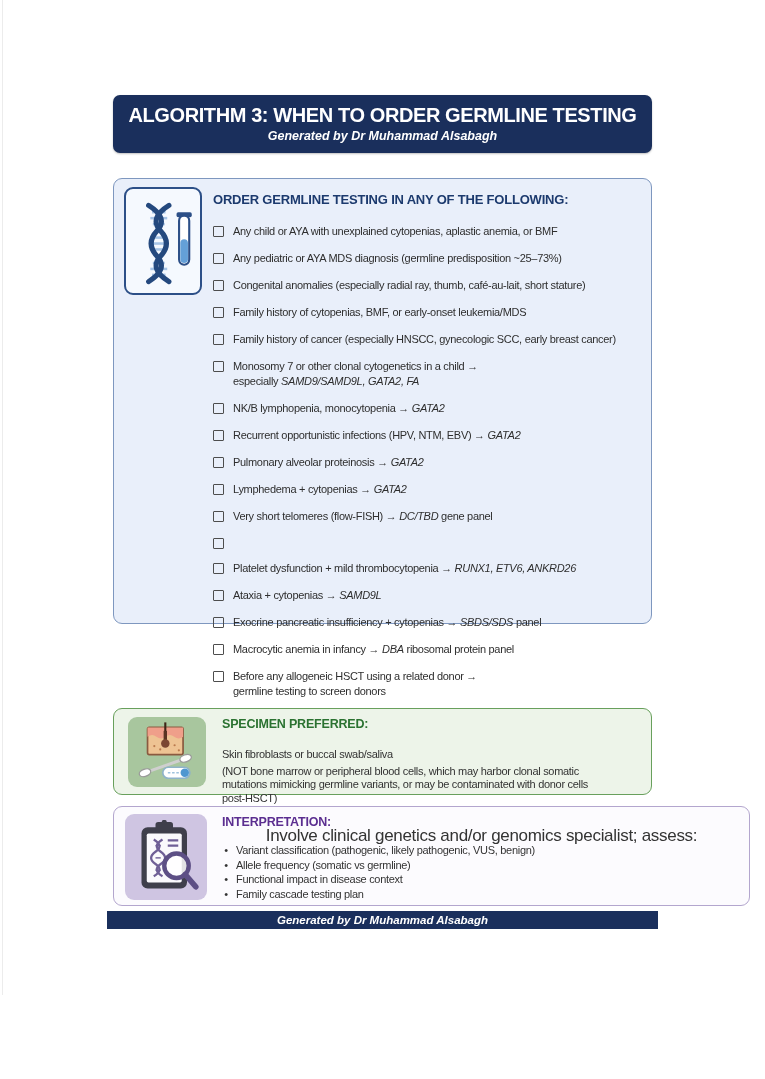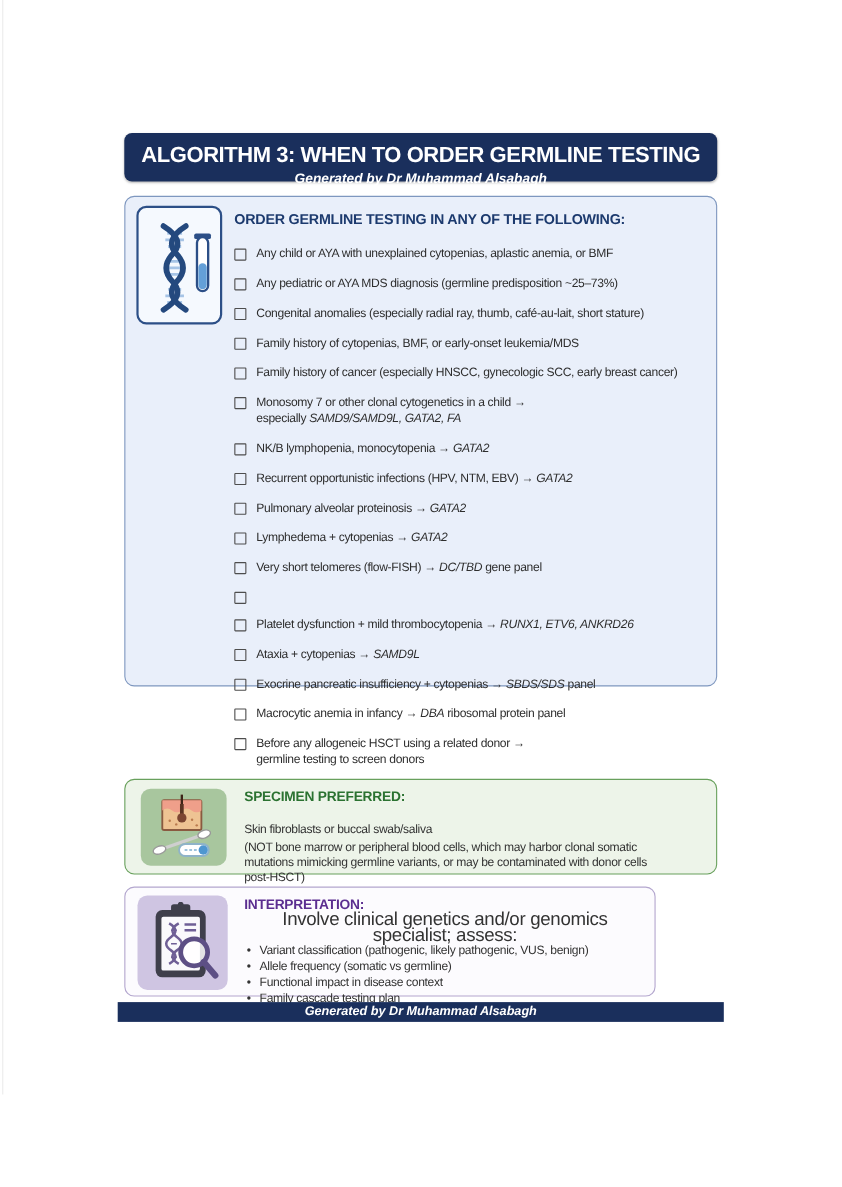--- a/index.html
+++ b/index.html
@@ -1,21 +1,21 @@
 <!DOCTYPE html>
 <html><head>
 <meta charset="utf-8">
 <style>
   html,body{margin:0;padding:0;background:#ffffff;}
   .page{position:relative;width:765px;height:1079px;background:#ffffff;overflow:hidden;
         font-family:"Liberation Sans", sans-serif;color:#2e2e2e;}
   .page::before{content:"";position:absolute;left:2px;top:0;width:1px;height:995px;background:#ececec;}
 
   
-  .banner{position:absolute;left:113px;top:121px;width:539px;height:44px;background:#1a2f5c;
+  .banner{position:absolute;left:113px;top:95px;width:539px;height:58px;background:#1a2f5c;
           border-radius:7px;text-align:center;box-shadow:0 1px 2px rgba(0,0,0,.25);}
   .banner .title{margin-top:9px;color:#ffffff;font-weight:bold;font-size:20px;letter-spacing:-0.4px;}
   .banner .subtitle{margin-top:2px;color:#ffffff;font-weight:bold;font-style:italic;font-size:12.5px;}
 
   
   .main-panel{position:absolute;left:113px;top:178px;width:539px;height:446px;background:#e9effa;
               border:1.5px solid #7e97bf;border-radius:9px;box-sizing:border-box;}
   .icon-card{position:absolute;left:10px;top:8px;width:78px;height:108px;background:#f5f9fe;
              border:2px solid #2c4f87;border-radius:9px;box-sizing:border-box;
              display:flex;align-items:center;justify-content:center;}
@@ -30,21 +30,21 @@
   .spec-panel{position:absolute;left:113px;top:708px;width:539px;height:87px;background:#edf4e9;
               border:1.5px solid #68a05c;border-radius:9px;box-sizing:border-box;}
   .spec-icon{position:absolute;left:14px;top:8px;width:78px;height:70px;background:#a8c69e;border-radius:9px;
              display:flex;align-items:center;justify-content:center;}
   .spec-text{position:absolute;left:108px;top:8px;right:10px;}
   .spec-heading{color:#2b7231;font-weight:bold;font-size:12.5px;letter-spacing:-0.2px;}
   .spec-line{margin-top:17px;font-size:11px;letter-spacing:-0.3px;line-height:13.5px;color:#333;}
   .spec-note{margin-top:3px;font-size:11px;letter-spacing:-0.3px;line-height:13.5px;color:#333;max-width:378px;}
 
   
-  .interp-panel{position:absolute;left:113px;top:806px;width:483px;height:100px;background:#fcfbfe;
+  .interp-panel{position:absolute;left:113px;top:806px;width:637px;height:100px;background:#fcfbfe;
                 border:1.5px solid #b3a6ce;border-radius:9px;box-sizing:border-box;}
   .interp-icon{position:absolute;left:11px;top:7px;width:82px;height:86px;background:#cfc5e2;border-radius:9px;
                display:flex;align-items:center;justify-content:center;}
   .interp-text{position:absolute;left:108px;top:8px;right:8px;}
   .interp-heading{color:#5b2e90;font-weight:bold;font-size:12.5px;letter-spacing:-0.2px;}
   .interp-intro{margin-top:0;font-size:17px;letter-spacing:-0.3px;line-height:14px;color:#333;text-align:center;}
   .bullet{display:flex;gap:6px;font-size:11px;letter-spacing:-0.3px;line-height:14.5px;color:#333;}
   .bdot{flex:none;width:8px;text-align:center;}
 
   

